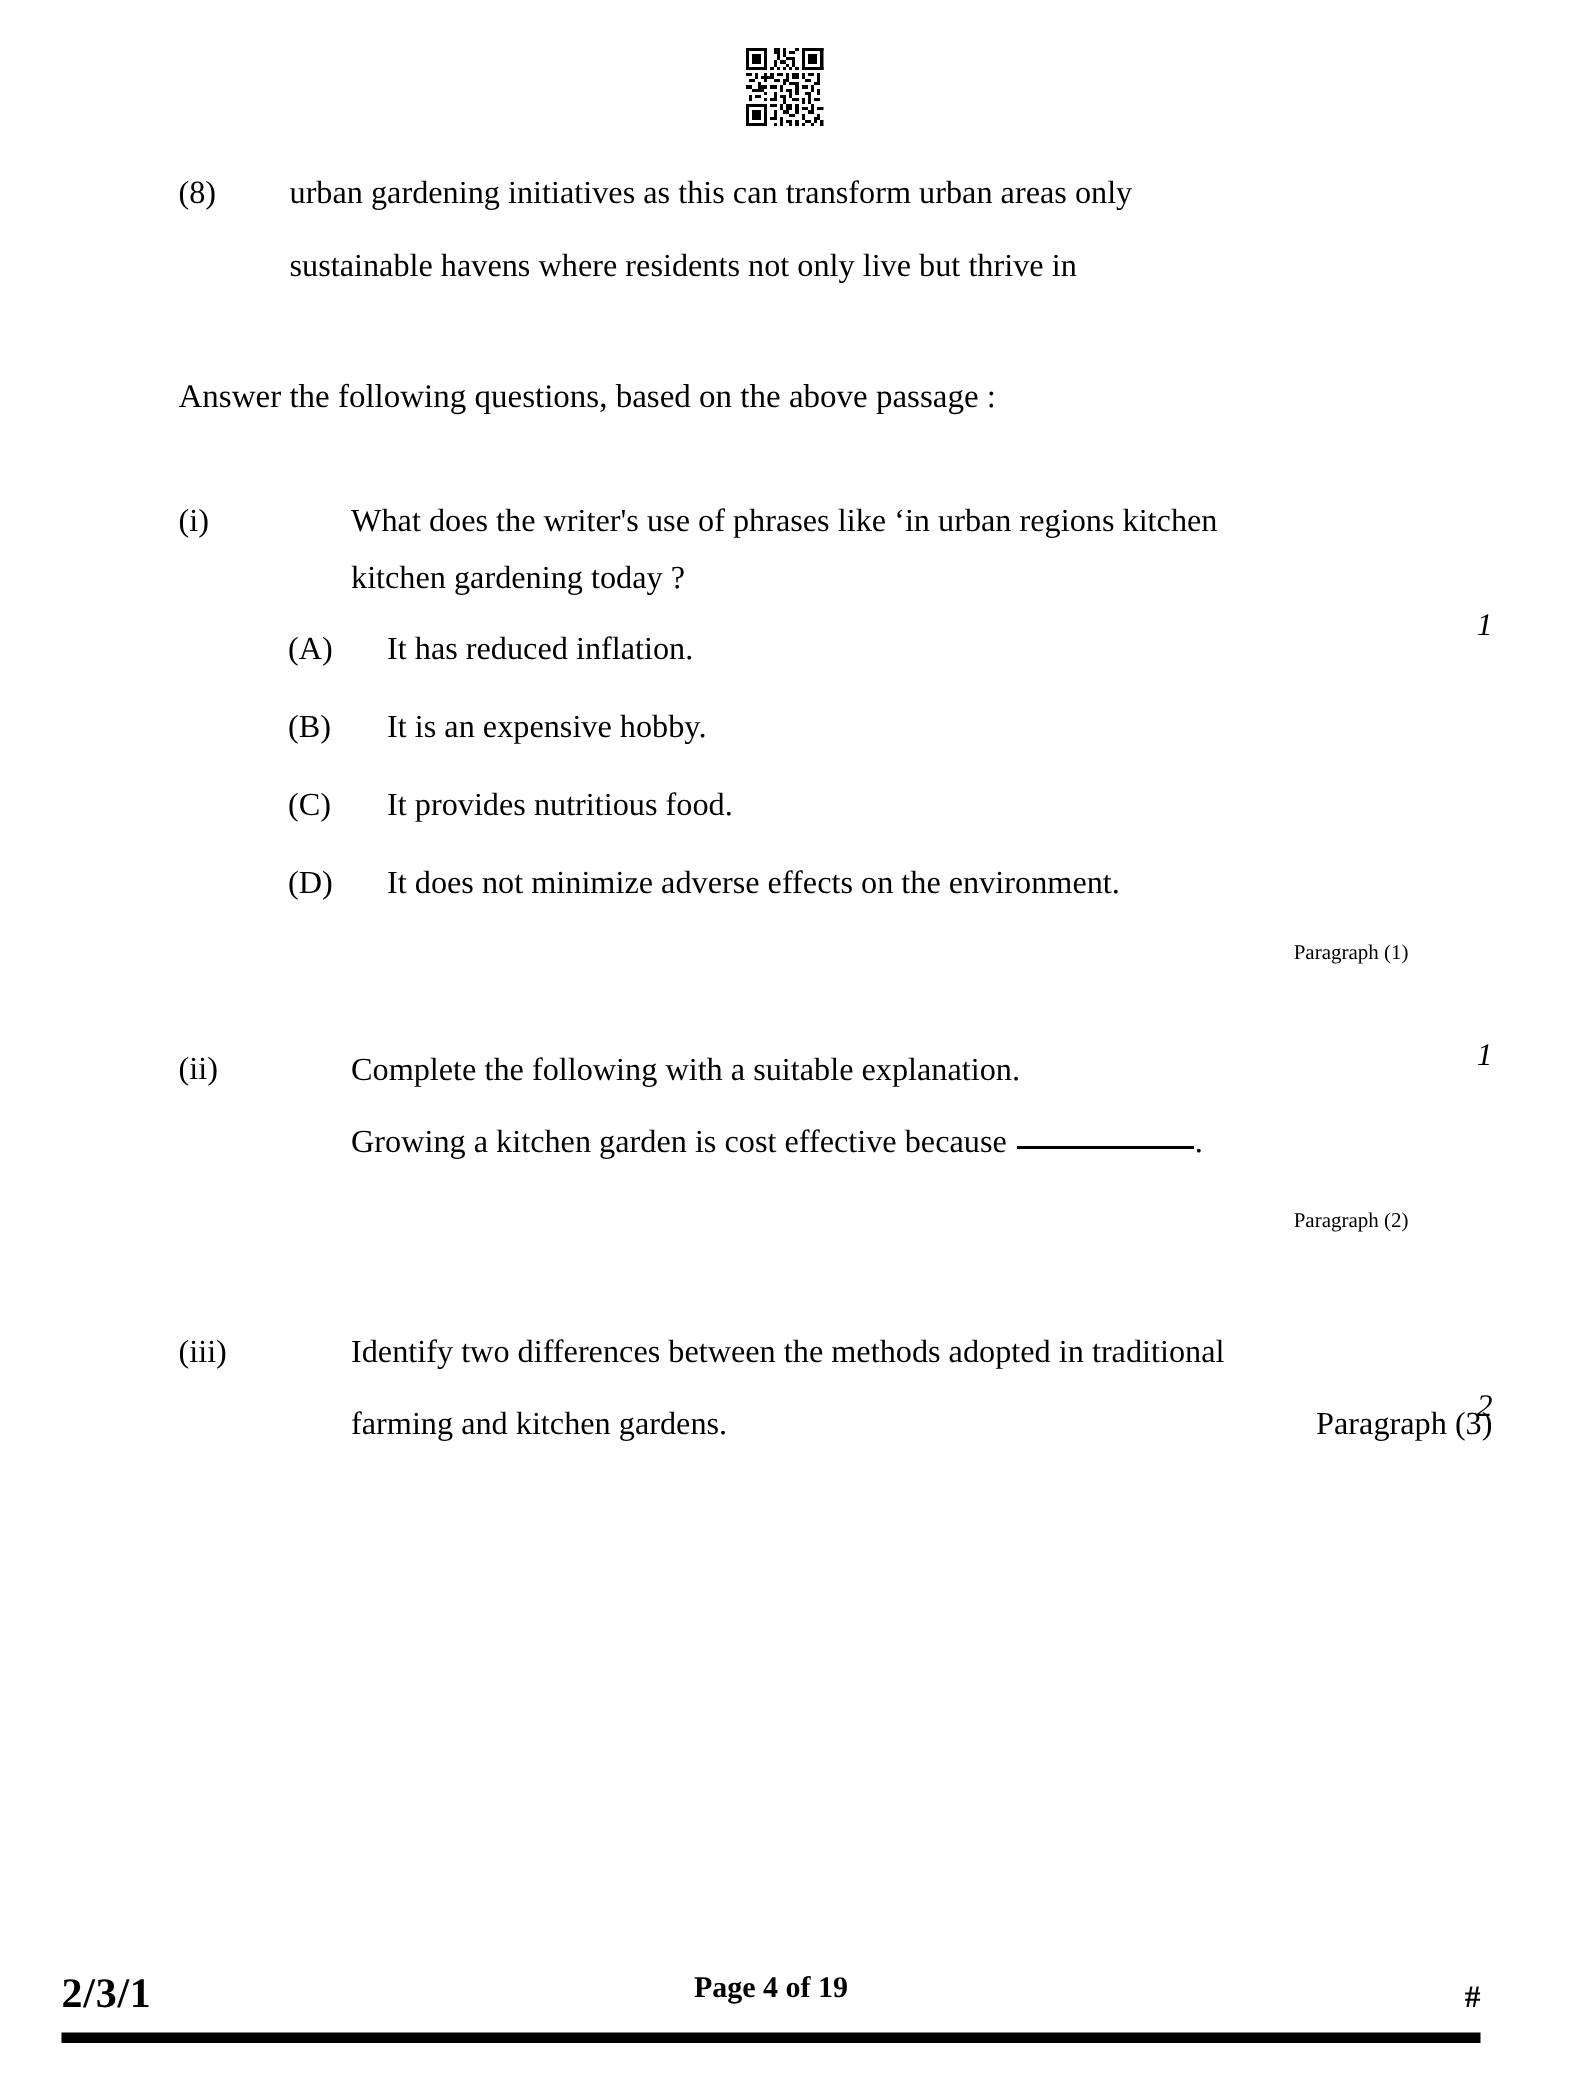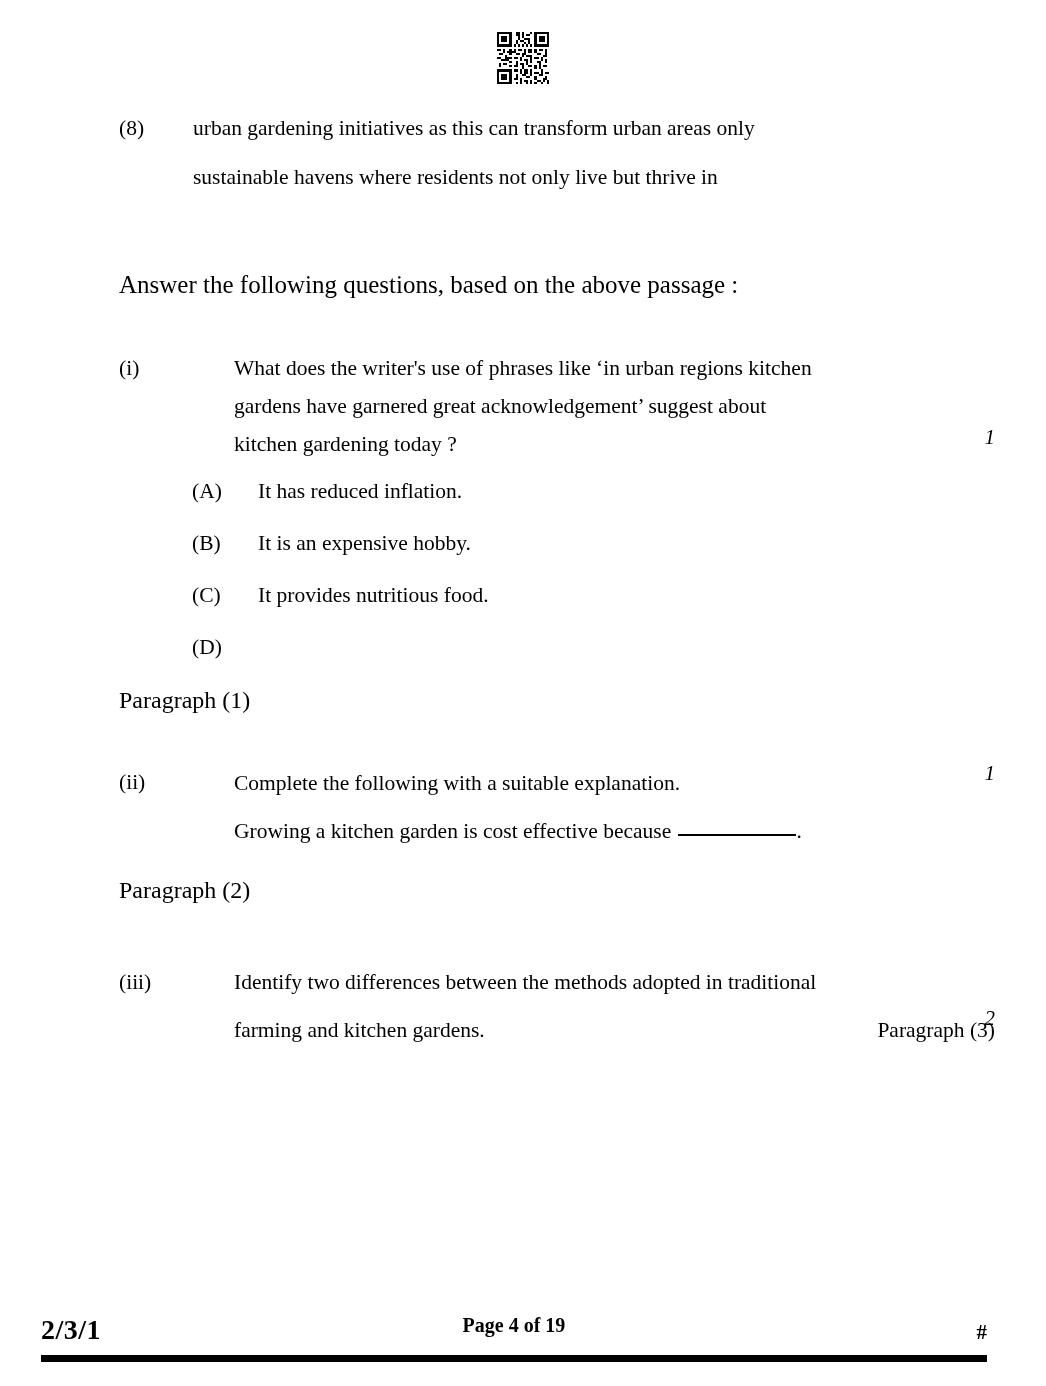--- a/index.html
+++ b/index.html
@@ -64,22 +64,22 @@
     font-size: 21.5px;
     line-height: 49px;
     text-align: justify;
     text-justify: inter-word;
   }
   .passage-body .lastline {
     text-align: left;
   }
 
   .instruction {
-    margin-top: 69px;
-    font-size: 25px;
+    margin-top: 48px;
+    font-size: 22px;
     line-height: 28px;
   }
 
   
   .q-block {
     position: relative;
   }
   .q-text {
     font-size: 21.5px;
     line-height: 38px;
@@ -115,21 +115,22 @@
     flex: 0 0 auto;
     width: 66px;
     padding-left: 73px;
     box-sizing: content-box;
   }
   .opt-text {
     flex: 1 1 auto;
   }
 
   .para-ref {
-    font-size: 24px;
+    text-align: right;
+    font-size: 14px;
     padding-right: 56px;
   }
 
   .blank-line {
     display: inline-block;
     width: 118px;
     border-bottom: 2px solid #000;
     vertical-align: 2px;
     margin: 0 1px;
   }
@@ -307,41 +308,41 @@
       </div>
     </div>
 
     <div class="instruction">Answer the following questions, based on the above passage :</div>
 
     <div class="q-block" style="margin-top:50px;">
       <div class="row">
         <div class="marker" style="line-height:38px;">(i)</div>
         <div class="body q-text">
           <div>What does the writer's use of phrases like ‘in urban regions kitchen</div>
-          <div>gardens have garnered great acknowledgement’ suggest about</div>
           <div class="lastline">kitchen gardening today ?</div>
         </div>
       </div>
       <div class="marks" style="top:76px;">1</div>
 
       <div class="options">
         <div class="opt">
           <div class="opt-letter">(A)</div>
           <div class="opt-text">It has reduced inflation.</div>
         </div>
         <div class="opt">
           <div class="opt-letter">(B)</div>
           <div class="opt-text">It is an expensive hobby.</div>
         </div>
         <div class="opt">
           <div class="opt-letter">(C)</div>
           <div class="opt-text">It provides nutritious food.</div>
         </div>
         <div class="opt">
           <div class="opt-letter">(D)</div>
+          <div class="opt-text">It does not minimize adverse effects on the environment.</div>
         </div>
       </div>
 
       <div class="para-ref" style="margin-top:25px;">Paragraph (1)</div>
     </div>
 
     <div class="q-block" style="margin-top:45px;">
       <div class="row">
         <div class="marker" style="line-height:46px;">(ii)</div>
         <div class="body q-text loose">

